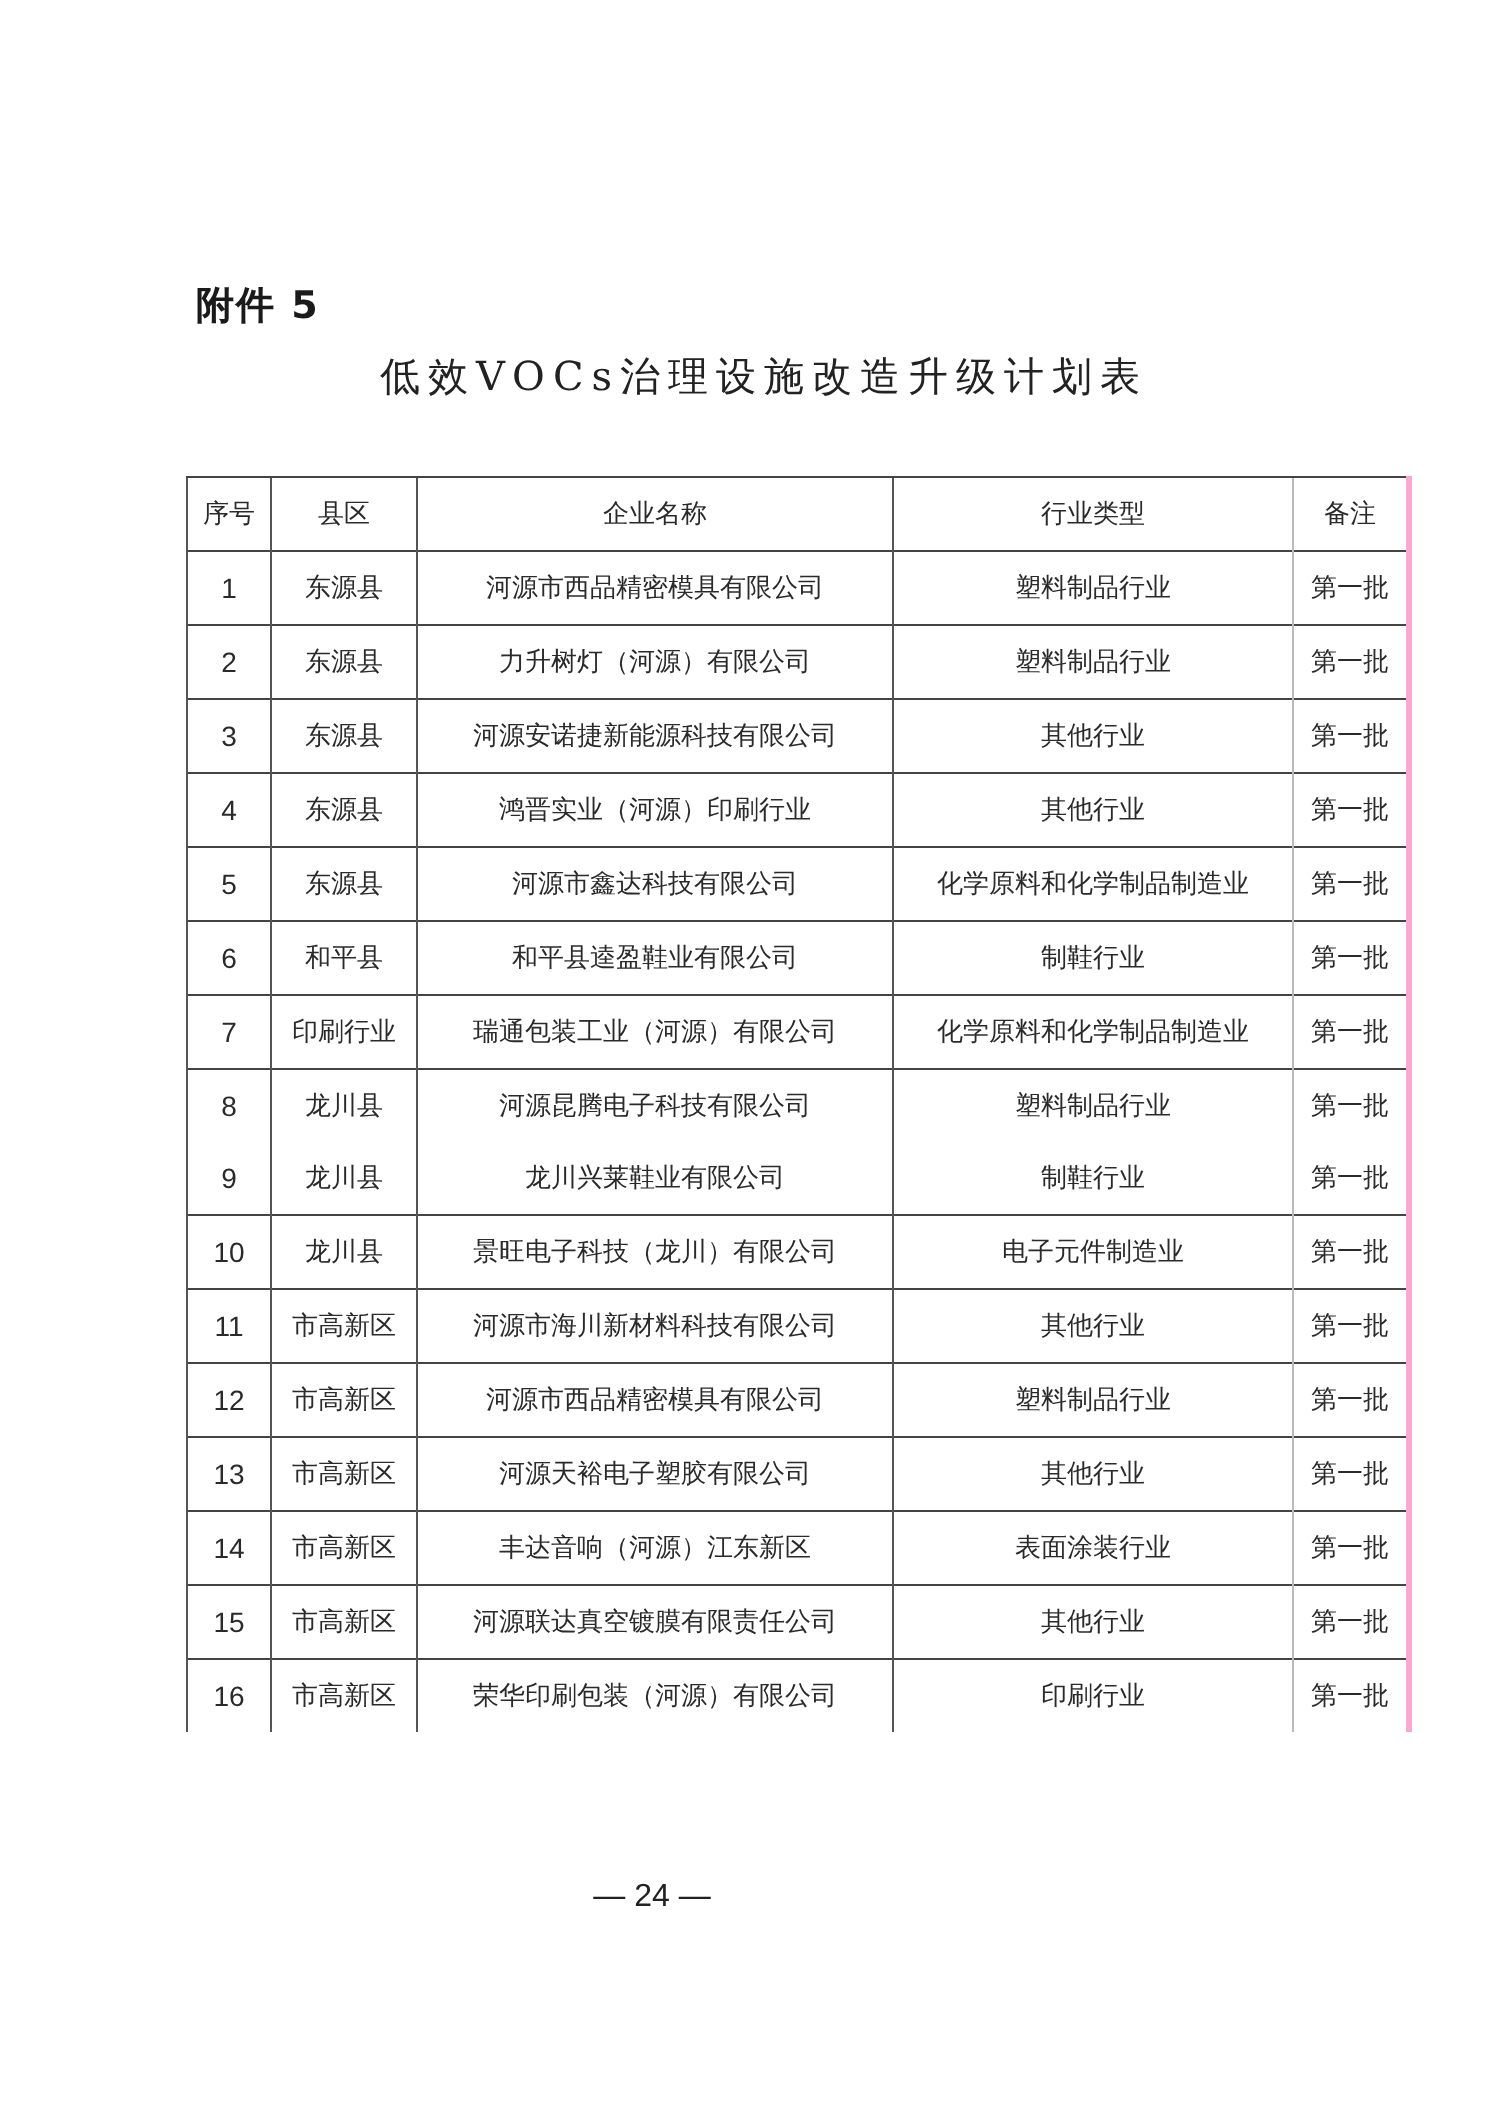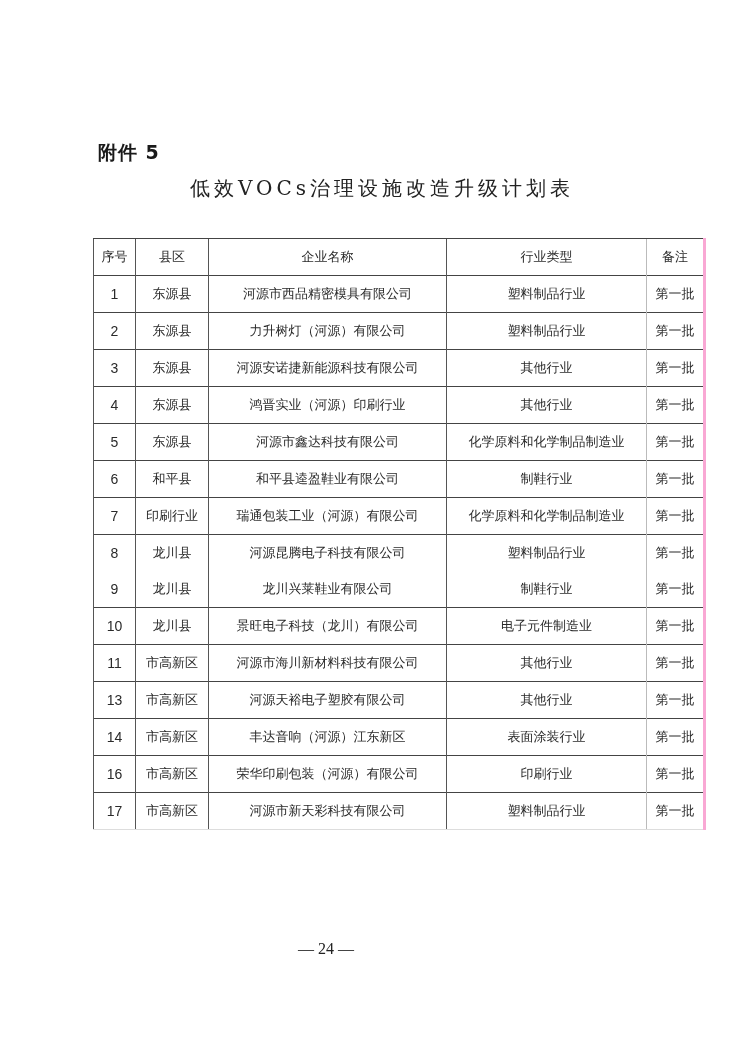--- a/index.html
+++ b/index.html
@@ -30,21 +30,21 @@
     white-space: nowrap; overflow: hidden;
   }
   table.plan th:last-child, table.plan td:last-child { border-right: 3px solid #f9a8d4; font-family: Liberation Serif, serif; }
   table.plan td.col-ind { border-right: 1px solid #bbb; }
   table.plan td.col-note, table.plan th.col-note { border-left: 1px solid #bbb; }
   table.plan td.num { font-size: 14px; font-family: "Liberation Sans", sans-serif; }
   table.plan tr.no-top td { border-top: none; }
   table.plan tr.last td { border-bottom: 1px solid #ddd; }
   .page-num {
     position: absolute; left: 0; width: 652px; top: 940px; text-align: center;
-    font-size: 16px; font-family: Liberation Serif, serif; color: #222;
+    font-size: 16px; font-family: Liberation Sans, sans-serif; color: #222;
   }
 </style>
 </head>
 <body>
 
 <div class="attachment">附件 5</div>
 <div class="title">低效VOCs治理设施改造升级计划表</div>
 
 <table class="plan">
   <colgroup>
@@ -135,43 +135,50 @@
         <td class="col-note">第一批</td>
       </tr>
       <tr>
         <td class="num">11</td>
         <td>市高新区</td>
         <td>河源市海川新材料科技有限公司</td>
         <td class="col-ind">其他行业</td>
         <td class="col-note">第一批</td>
       </tr>
       <tr>
+        <td class="num">12</td>
+        <td>市高新区</td>
+        <td>河源市西品精密模具有限公司</td>
+        <td class="col-ind">塑料制品行业</td>
+        <td class="col-note">第一批</td>
+      </tr>
+      <tr>
         <td class="num">13</td>
         <td>市高新区</td>
         <td>河源天裕电子塑胶有限公司</td>
         <td class="col-ind">其他行业</td>
         <td class="col-note">第一批</td>
       </tr>
       <tr>
         <td class="num">14</td>
         <td>市高新区</td>
         <td>丰达音响（河源）江东新区</td>
         <td class="col-ind">表面涂装行业</td>
         <td class="col-note">第一批</td>
       </tr>
       <tr>
+        <td class="num">15</td>
+        <td>市高新区</td>
+        <td>河源联达真空镀膜有限责任公司</td>
+        <td class="col-ind">其他行业</td>
+        <td class="col-note">第一批</td>
+      </tr>
+      <tr>
         <td class="num">16</td>
         <td>市高新区</td>
         <td>荣华印刷包装（河源）有限公司</td>
         <td class="col-ind">印刷行业</td>
-        <td class="col-note">第一批</td>
-      </tr>
-      <tr class="last">
-        <td class="num">17</td>
-        <td>市高新区</td>
-        <td>河源市新天彩科技有限公司</td>
-        <td class="col-ind">塑料制品行业</td>
         <td class="col-note">第一批</td>
       </tr>
     </tbody>
 </table>
 
 <div class="page-num">— 24 —</div>
 
 </body></html>

